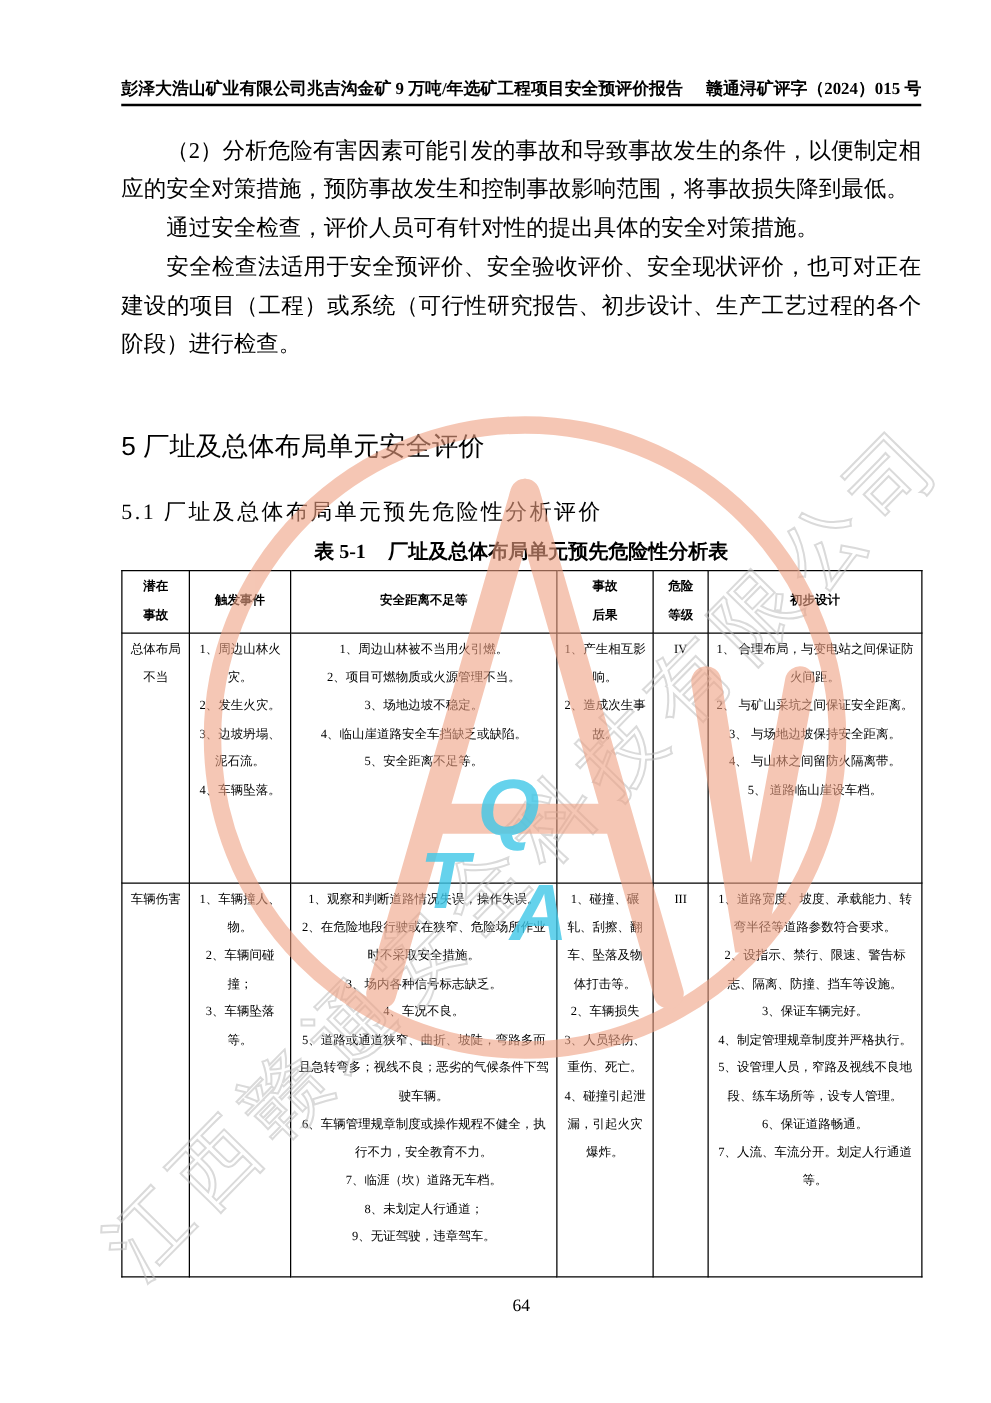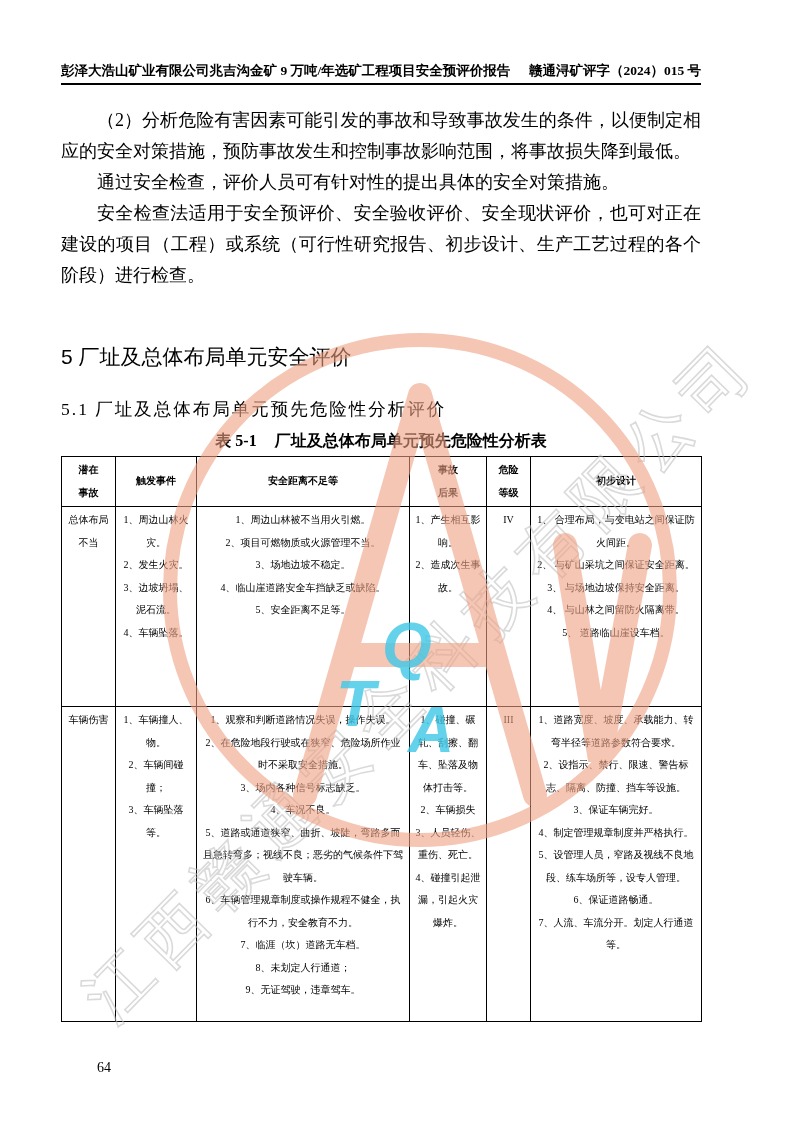--- a/index.html
+++ b/index.html
@@ -6,21 +6,21 @@
   .page{
     position:relative;
     width:793px;height:1122px;
     background:#ffffff;
     font-family:"Liberation Serif","DejaVu Serif",serif;
     color:#000;
     overflow:hidden;
   }
   .content{
     position:relative;
-    margin:0 56px 0 61px;
+    margin:0 56px 0 97px;
     width:640px;
     z-index:2;
   }
   
   .doc-header{
     display:flex;justify-content:space-between;align-items:flex-end;
     padding-top:62px;padding-bottom:3px;
     border-bottom:2px solid #000;
     font-weight:bold;font-size:13.5px;
     white-space:nowrap;
@@ -67,22 +67,22 @@
     font-weight:bold;
     font-family:"Liberation Sans","DejaVu Sans",sans-serif;
     padding:2px 1px;
   }
   td.c-middle{vertical-align:middle;}
   td.c-center{vertical-align:middle;text-align:center;}
   tr.hdr{height:48px;}
   tr.r1{height:200px;}
   tr.r2{height:315px;}
   .footer{
-    position:absolute;left:97px;width:640px;bottom:46px;
-    font-size:14px;
+    position:absolute;left:97px;width:640px;bottom:68px;
+    text-align:center;font-size:14px;
     z-index:2;
   }
   
   .watermark{
     position:absolute;inset:0;z-index:3;
     pointer-events:none;
   }
 </style>
 </head>
 <body>

